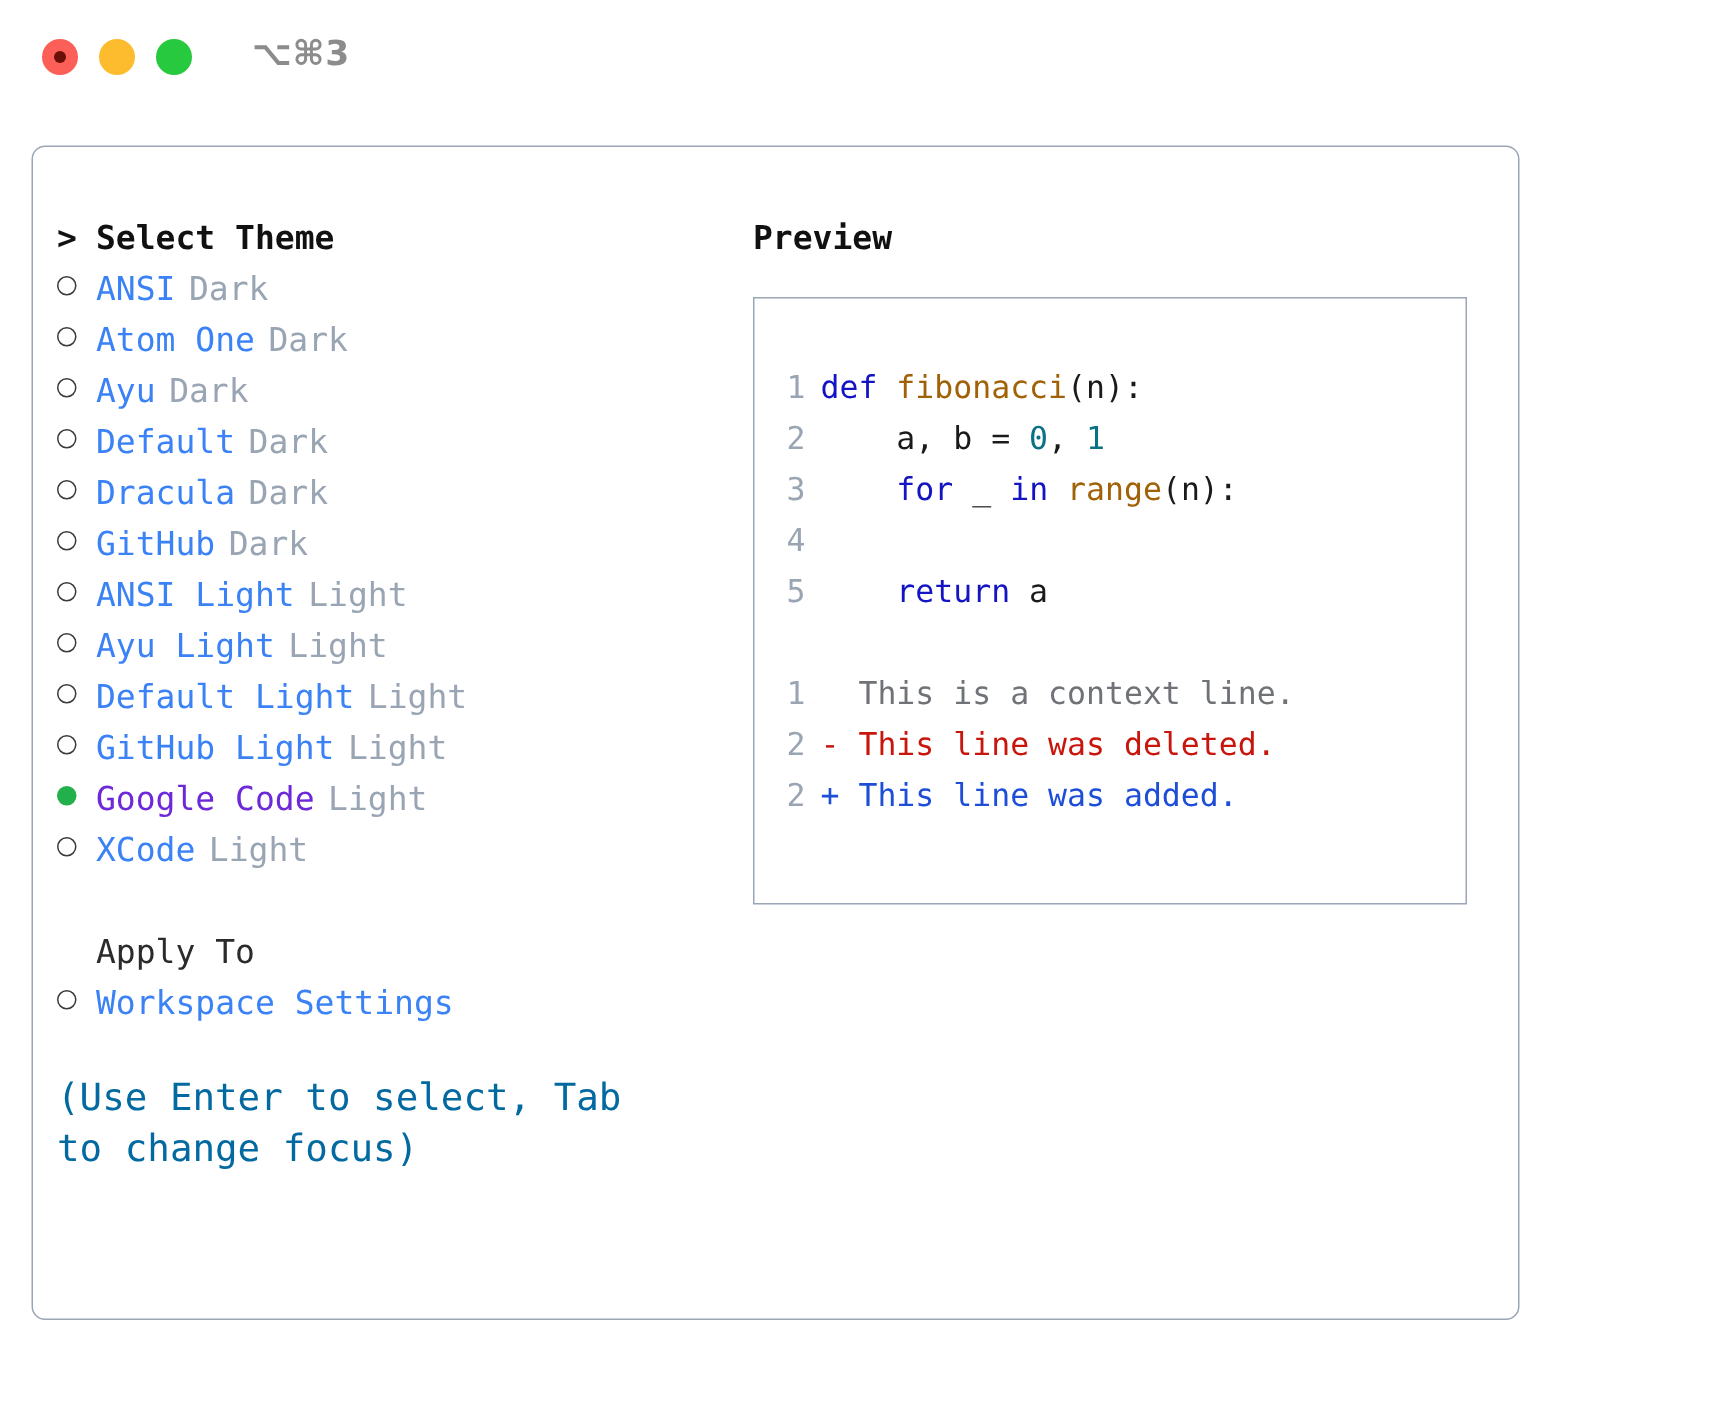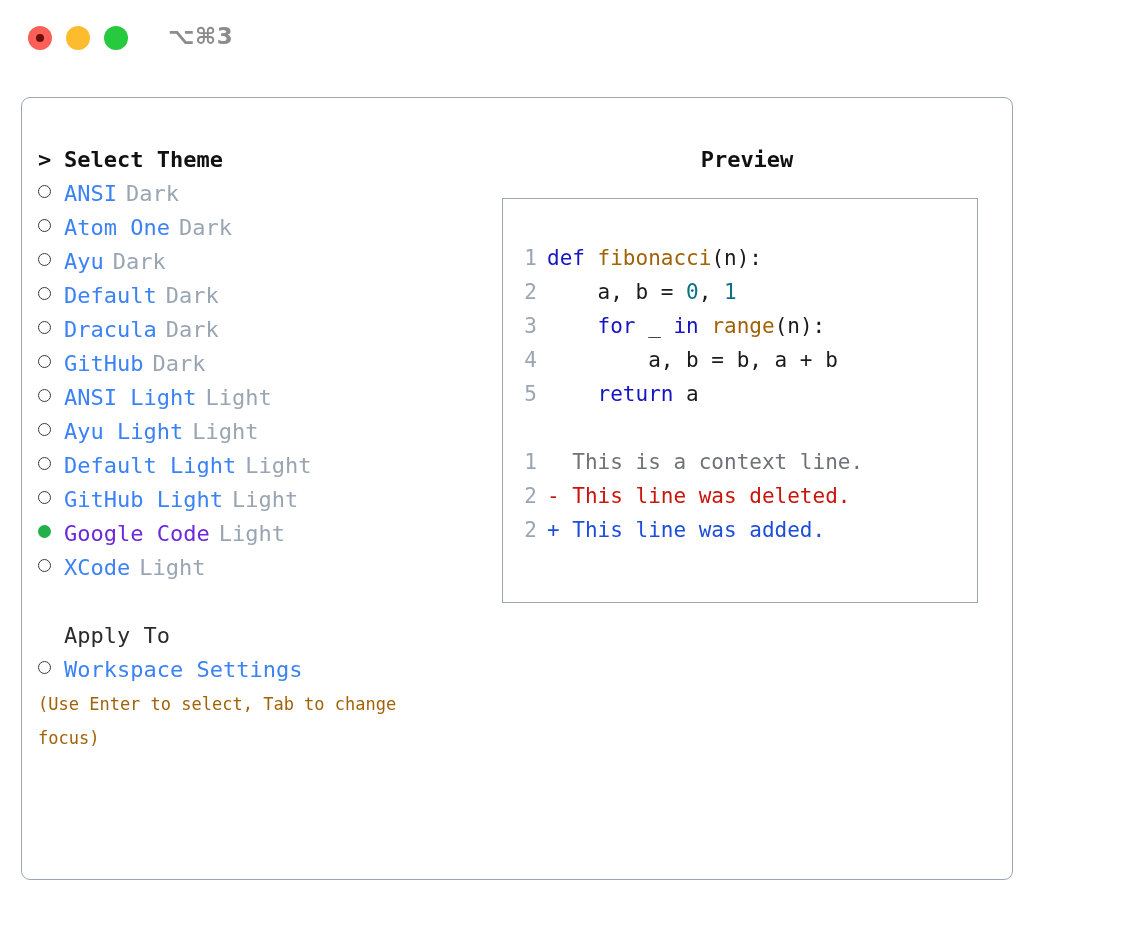--- a/index.html
+++ b/index.html
@@ -129,41 +129,41 @@
     height: 34px;
     line-height: 34px;
     font-size: 22px;
     color: #2b2b2b;
     padding-left: 26px;
     white-space: pre;
   }
   .gap { height: 34px; }
 
   .hint {
-    font-size: 17px;
-    line-height: 34px;
-    color: #a16207;
+    margin-top: 28px;
+    font-size: 25px;
+    line-height: 34px;
+    color: #0369a1;
     width: 415px;
     white-space: pre-wrap;
   }
 
   
   .right-col {
     position: absolute;
     left: 480px;
     top: 45px;
     width: 490px;
   }
   .preview-title {
     font-size: 22px;
     font-weight: 700;
     color: #111111;
     line-height: 34px;
     height: 34px;
-    text-align: center;
   }
   .preview-box {
     margin-top: 21px;
     width: 476px;
     height: 405px;
     border: 1.5px solid #9aa6b6;
     box-sizing: border-box;
     background: #ffffff;
     padding: 42px 0 0 0;
   }
@@ -244,21 +244,21 @@
     </div>
 
     <div class="right-col">
       <div class="preview-title">Preview</div>
 
       <div class="preview-box">
         <div id="code-block">
             <div class="code-line"><span class="ln">1</span><span class="code-text"><span class="tok-kw">def </span><span class="tok-fn">fibonacci</span><span class="tok-plain">(n):</span></span></div>
             <div class="code-line"><span class="ln">2</span><span class="code-text"><span class="tok-plain">    a, b = </span><span class="tok-num">0</span><span class="tok-plain">, </span><span class="tok-num">1</span></span></div>
             <div class="code-line"><span class="ln">3</span><span class="code-text"><span class="tok-plain">    </span><span class="tok-kw">for</span><span class="tok-plain"> _ </span><span class="tok-kw">in</span><span class="tok-plain"> </span><span class="tok-fn">range</span><span class="tok-plain">(n):</span></span></div>
-            <div class="code-line"><span class="ln">4</span><span class="code-text"><span class="tok-plain">        a, b = b, a + b</span></span></div>
+            <div class="code-line"><span class="ln">4</span></div>
             <div class="code-line"><span class="ln">5</span><span class="code-text"><span class="tok-plain">    </span><span class="tok-kw">return</span><span class="tok-plain"> a</span></span></div>
           </div>
         <div class="blank-line"></div>
         <div id="diff-block">
             <div class="code-line"><span class="ln">1</span><span class="code-text"><span class="tok-ctx">  This is a context line.</span></span></div>
             <div class="code-line"><span class="ln">2</span><span class="code-text"><span class="tok-del">- This line was deleted.</span></span></div>
             <div class="code-line"><span class="ln">2</span><span class="code-text"><span class="tok-add">+ This line was added.</span></span></div>
           </div>
       </div>
     </div>

